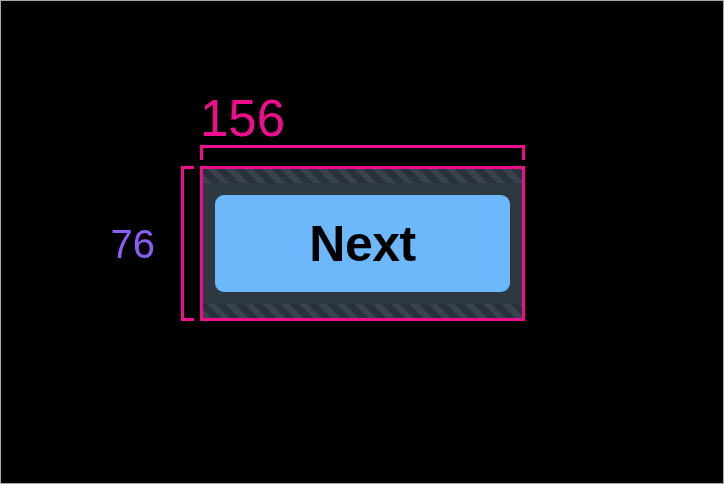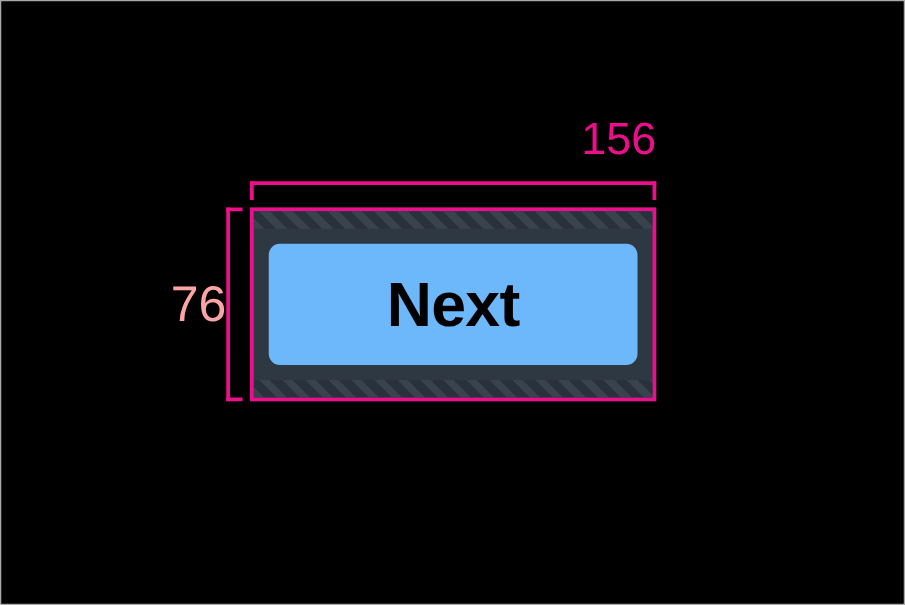--- a/index.html
+++ b/index.html
@@ -95,23 +95,23 @@
     box-sizing: border-box;
     border-top: 3px solid #ee0d8c;
     border-left: 3px solid #ee0d8c;
     border-right: 3px solid #ee0d8c;
   }
   #width-value {
     position: absolute;
     left: 0;
     top: -52px;
     width: 100%;
-    text-align: right;
+    text-align: left;
     font-family: "Liberation Sans", sans-serif;
-    font-size: 36px;
+    font-size: 51px;
     font-weight: 300;
     color: #ee0d8c;
     line-height: 1;
     user-select: none;
   }
 
   
   #height-annotation {
     position: absolute;
     left: 180px;
@@ -125,27 +125,27 @@
     top: 0;
     width: 13px;
     height: 100%;
     box-sizing: border-box;
     border-left: 3px solid #ee0d8c;
     border-top: 3px solid #ee0d8c;
     border-bottom: 3px solid #ee0d8c;
   }
   #height-value {
     position: absolute;
-    right: 14px;
+    right: 40px;
     top: 50%;
     transform: translateY(-50%);
     font-family: "Liberation Sans", sans-serif;
     font-size: 40px;
     font-weight: 300;
-    color: #fca5a5;
+    color: #8b5cf6;
     line-height: 1;
     white-space: nowrap;
     user-select: none;
   }
 </style>
 </head>
 <body>
 
 <div id="inspector-canvas">
 

